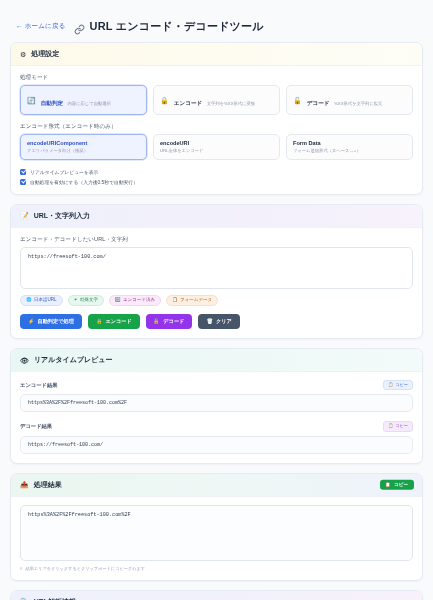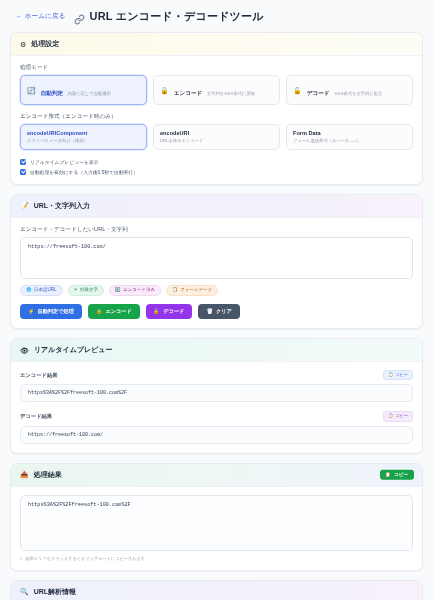--- a/index.html
+++ b/index.html
@@ -12,21 +12,21 @@
     color: #1e293b;
     overflow: hidden;
   }
   .page { padding: 0 10px 10px 10px; }
 
   
   .topbar {
     display: flex;
     align-items: center;
     gap: 8px;
-    padding: 9px 4px 8px 6px;
+    padding: 19px 4px 8px 6px;
   }
   .back-link {
     font-size: 6.5px;
     color: #3b5bdb;
     text-decoration: none;
     white-space: nowrap;
     letter-spacing: .2px;
   }
   .title-wrap { display: flex; align-items: center; gap: 5px; }
   .link-icon { width: 11px; height: 11px; display: block; color: #64748b; }

